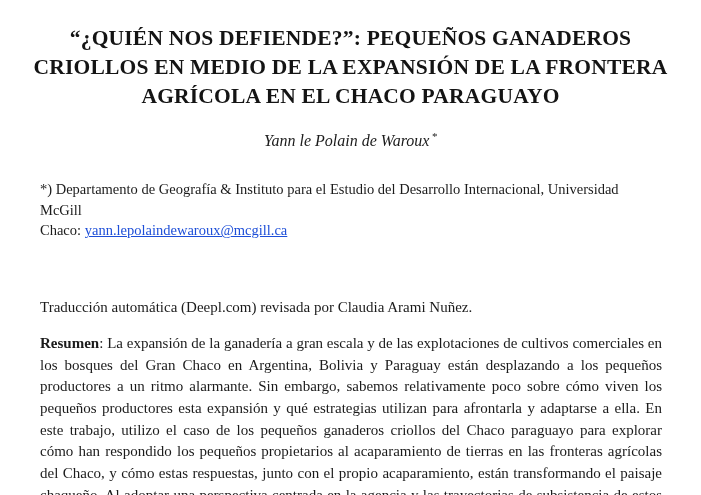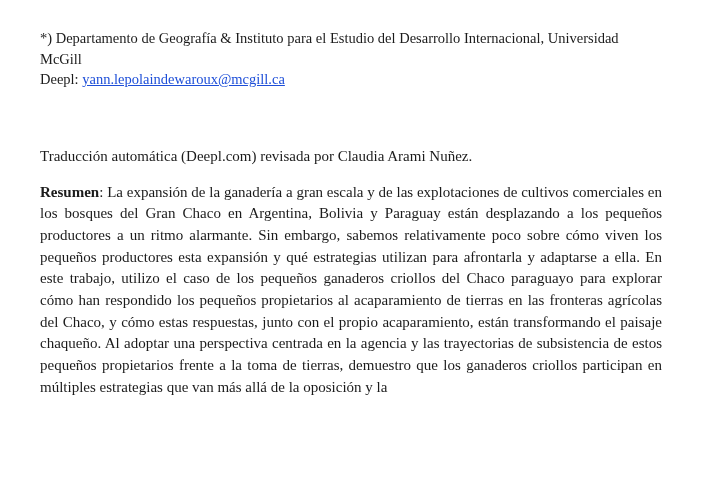--- a/index.html
+++ b/index.html
@@ -56,24 +56,30 @@
   }
   .abstract-label {
     font-weight: bold;
   }
 </style>
 </head>
 <body>
 
 <div class="page">
 
+  <h1 class="title">
+    <div>“¿QUIÉN NOS DEFIENDE?”: PEQUEÑOS GANADEROS</div>
+    <div>CRIOLLOS EN MEDIO DE LA EXPANSIÓN DE LA FRONTERA</div>
+    <div>AGRÍCOLA EN EL CHACO PARAGUAYO</div>
+  </h1>
 
+  <div class="author"><span>Yann le Polain de Waroux</span><sup>*</sup></div>
 
   <div class="affiliation">
     <div>*) Departamento de Geografía &amp; Instituto para el Estudio del Desarrollo Internacional, Universidad McGill</div>
-    <div><span>Deepl: </span><a class="email" href="#">yann.lepolaindewaroux@mcgill.ca</a></div>
+    <div><span>Chaco: </span><a class="email" href="#">yann.lepolaindewaroux@mcgill.ca</a></div>
   </div>
 
   <p class="translation">Traducción automática (Deepl.com) revisada por Claudia Arami Nuñez.</p>
 
   <p class="abstract"><span class="abstract-label">Resumen</span><span>: </span><span>La expansión de la ganadería a gran escala y de las explotaciones de cultivos comerciales en los bosques del Gran Chaco en Argentina, Bolivia y Paraguay están desplazando a los pequeños productores a un ritmo alarmante. Sin embargo, sabemos relativamente poco sobre cómo viven los pequeños productores esta expansión y qué estrategias utilizan para afrontarla y adaptarse a ella. En este trabajo, utilizo el caso de los pequeños ganaderos criollos del Chaco paraguayo para explorar cómo han respondido los pequeños propietarios al acaparamiento de tierras en las fronteras agrícolas del Chaco, y cómo estas respuestas, junto con el propio acaparamiento, están transformando el paisaje chaqueño. Al adoptar una perspectiva centrada en la agencia y las trayectorias de subsistencia de estos pequeños propietarios frente a la toma de tierras, demuestro que los ganaderos criollos participan en múltiples estrategias que van más allá de la oposición y la</span></p>
 
 </div>
 
 </body></html>

